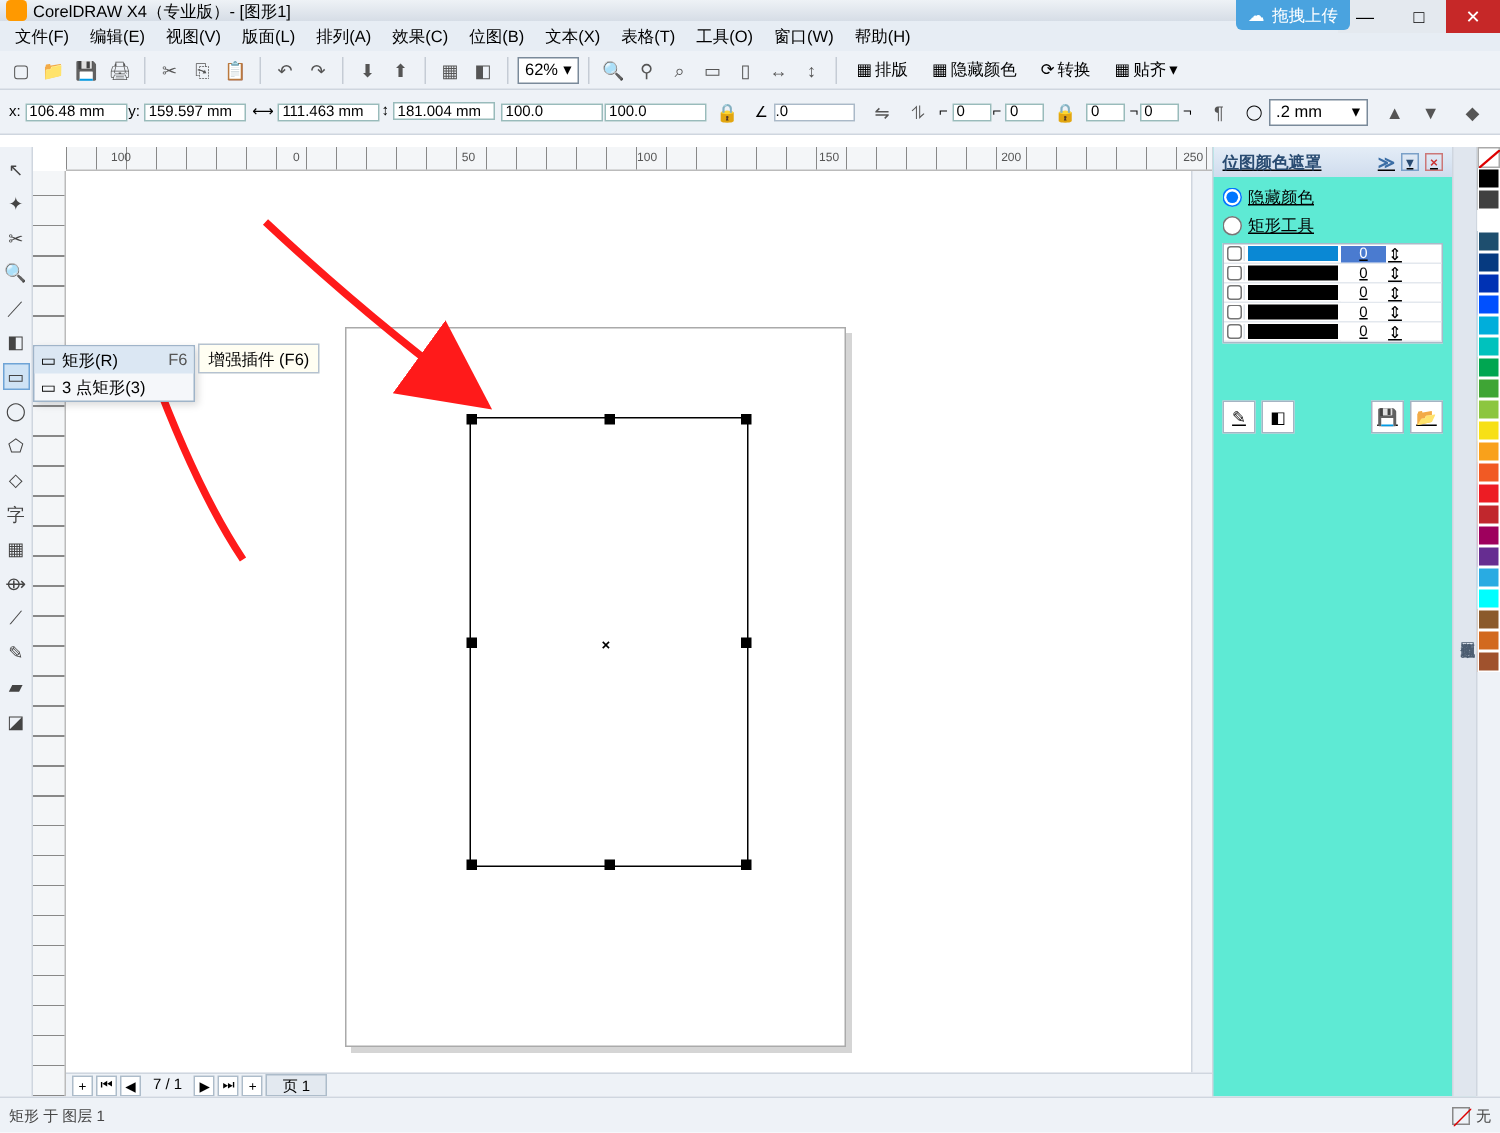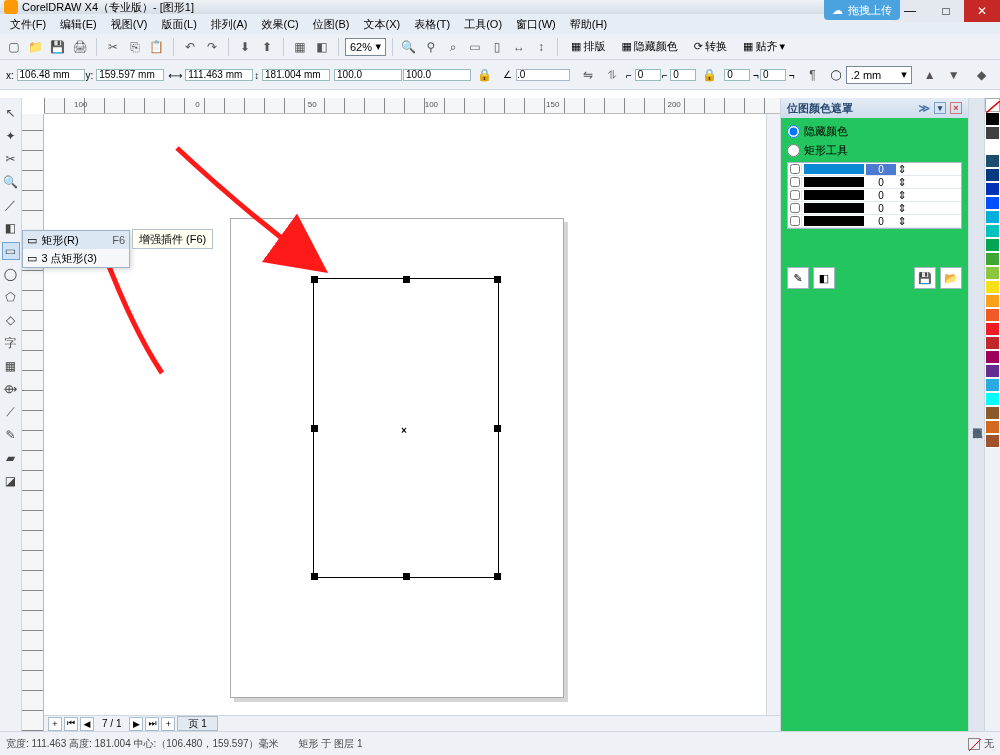--- a/index.html
+++ b/index.html
@@ -40,21 +40,21 @@
 .flyout .row { display:flex; align-items:center; height:18px; padding:0 4px; gap:4px; }
 .flyout .row.sel { background:#dbe7f3; }
 .fly-shortcut { margin-left:auto; color:#555; }
 .tooltip { position:absolute; top:131px; left:110px; height:20px; border:1px solid #b5c2d0; background:#fffef2; font-size:11px; padding:2px 6px; z-index:51; white-space:nowrap; }
 .arrow { position:absolute; z-index:40; }
 .hscroll { position:absolute; left:22px; right:0; bottom:0; height:16px; background:#eef2f7; border-top:1px solid #cfd6df; display:flex; align-items:center; font-size:10px; }
 .pagetabs { display:flex; align-items:center; gap:2px; padding-left:4px; }
 .pagetabs .nav { width:14px; height:14px; border:1px solid #adbcca; background:#fff; display:flex; align-items:center; justify-content:center; font-size:9px; }
 .pagetab { height:15px; padding:0 10px; background:#e3e9f0; border:1px solid #adbcca; display:flex; align-items:center; }
 .vscroll { position:absolute; right:0; top:16px; bottom:16px; width:14px; background:#eef2f7; border-left:1px solid #cfd6df; }
-.docker { width:204px; background:#22c55e; border-left:1px solid #cfd6df; display:flex; font-size:11px; }
+.docker { width:176px; background:#5eead4; border-left:1px solid #cfd6df; display:flex; font-size:11px;text-decoration:underline; }
 .docker-main { flex:1; display:flex; flex-direction:column; }
 .docker-title { height:20px; background:linear-gradient(#e4edf7,#cfdced); display:flex; align-items:center; padding:0 6px; color:#2a4c72; font-weight:bold; justify-content:space-between; }
 .docker-body { padding:6px; display:flex; flex-direction:column; gap:4px; }
 .radio-row { display:flex; align-items:center; gap:4px; font-size:11px; }
 .colorlist { border:1px solid #aab9c8; background:#fff; }
 .colorlist .crow { display:flex; align-items:center; height:13px; border-bottom:1px solid #e3e8ee; }
 .colorlist .crow .cb { width:14px; border-right:1px solid #dde3ea; display:flex; justify-content:center; font-size:9px; }
 .colorlist .crow .sw { width:60px; height:10px; margin:0 2px; background:#000; }
 .colorlist .crow.sel .sw { background:#0a88d4; }
 .colorlist .crow .cnt { width:30px; text-align:center; font-size:10px; background:#fff; }
@@ -378,21 +378,20 @@
       <div class="clr" style="background: rgb(102, 45, 145);"></div>
       <div class="clr" style="background: rgb(41, 171, 226);"></div>
       <div class="clr" style="background: rgb(0, 255, 255);"></div>
       <div class="clr" style="background: rgb(139, 90, 43);"></div>
       <div class="clr" style="background: rgb(210, 105, 30);"></div>
       <div class="clr" style="background: rgb(160, 82, 45);"></div>
     </div>
 </div>
 
 <div class="statusbar">
-  <span>宽度: 111.463 高度: 181.004 中心:（106.480，159.597）毫米</span>
   <span>矩形 于 图层 1</span>
   <span style="margin-left:auto;display:flex;align-items:center;gap:4px">
     <span style="width:12px;height:12px;border:1px solid #888;position:relative;display:inline-block"><svg width="12" height="12">
           <line x1="0" y1="12" x2="12" y2="0" stroke="#d00"></line>
         </svg></span>
     <span>无</span>
   </span>
 </div>
 
 </body></html>

